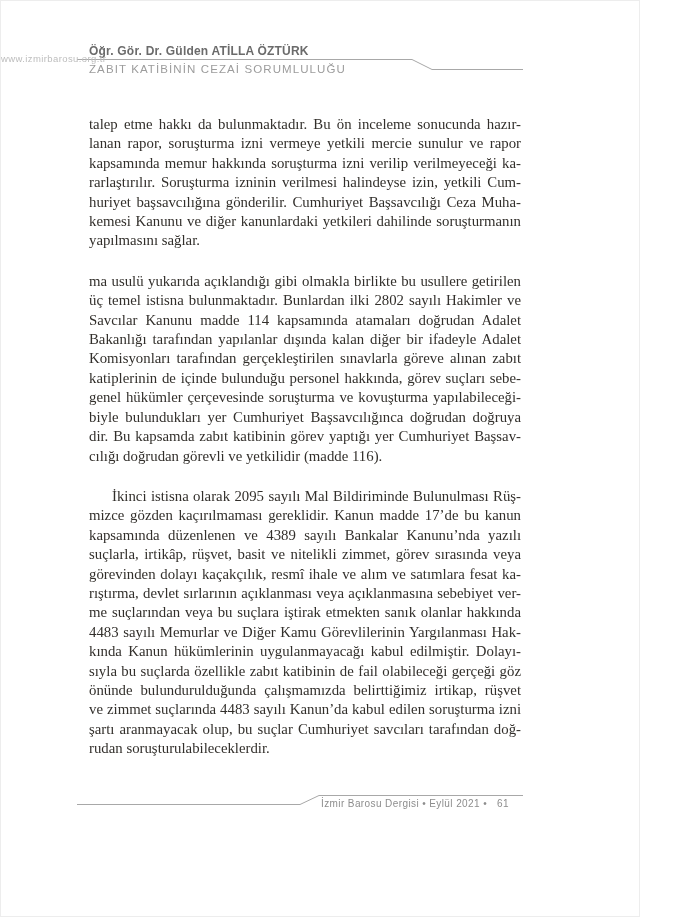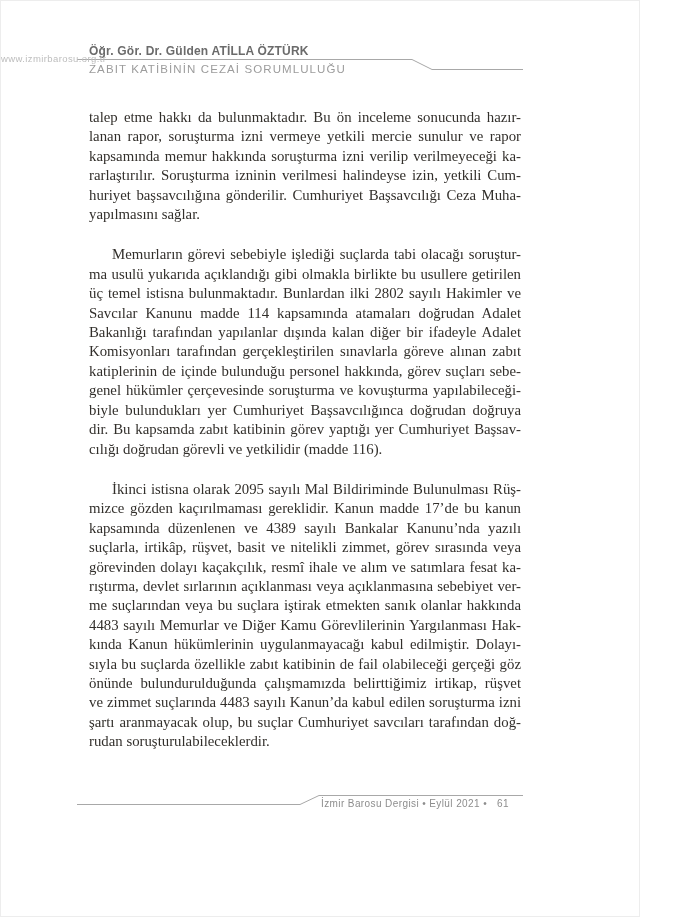--- a/index.html
+++ b/index.html
@@ -54,21 +54,21 @@
     text-align: left;
     font-family: "Liberation Sans", sans-serif;
     font-size: 9.5px;
     letter-spacing: 0.4px;
     color: #bdbdbd;
     white-space: nowrap;
   }
   .body-text {
     position: absolute;
     left: 88px;
-    top: 107px;
+    top: 114px;
     width: 432px;
     font-size: 14.8px;
     line-height: 19.4px;
     color: #322f2b;
   }
   .paragraph { margin: 0; }
   .paragraph.spaced { margin-top: 21px; }
   .text-line {
     text-align: justify;
     text-align-last: justify;
@@ -107,24 +107,24 @@
 
   <div class="website">www.izmirbarosu.org.tr</div>
 
   <div class="body-text" id="body-text">
       <div class="paragraph">
         <div class="text-line">talep etme hakkı da bulunmaktadır. Bu ön inceleme sonucunda hazır-</div>
         <div class="text-line">lanan rapor, soruşturma izni vermeye yetkili mercie sunulur ve rapor</div>
         <div class="text-line">kapsamında memur hakkında soruşturma izni verilip verilmeyeceği ka-</div>
         <div class="text-line">rarlaştırılır. Soruşturma izninin verilmesi halindeyse izin, yetkili Cum-</div>
         <div class="text-line">huriyet başsavcılığına gönderilir. Cumhuriyet Başsavcılığı Ceza Muha-</div>
+        <div class="text-line">kemesi Kanunu ve diğer kanunlardaki yetkileri dahilinde soruşturmanın</div>
         <div class="text-line last">yapılmasını sağlar.</div>
       </div>
       <div class="paragraph spaced">
-        <div class="text-line first-indent">Memurların görevi sebebiyle işlediği suçlarda tabi olacağı soruştur-</div>
         <div class="text-line">ma usulü yukarıda açıklandığı gibi olmakla birlikte bu usullere getirilen</div>
         <div class="text-line">üç temel istisna bulunmaktadır. Bunlardan ilki 2802 sayılı Hakimler ve</div>
         <div class="text-line">Savcılar Kanunu madde 114 kapsamında atamaları doğrudan Adalet</div>
         <div class="text-line">Bakanlığı tarafından yapılanlar dışında kalan diğer bir ifadeyle Adalet</div>
         <div class="text-line">Komisyonları tarafından gerçekleştirilen sınavlarla göreve alınan zabıt</div>
         <div class="text-line">katiplerinin de içinde bulunduğu personel hakkında, görev suçları sebe-</div>
         <div class="text-line">genel hükümler çerçevesinde soruşturma ve kovuşturma yapılabileceği-</div>
         <div class="text-line">biyle bulundukları yer Cumhuriyet Başsavcılığınca doğrudan doğruya</div>
         <div class="text-line">dir. Bu kapsamda zabıt katibinin görev yaptığı yer Cumhuriyet Başsav-</div>
         <div class="text-line last">cılığı doğrudan görevli ve yetkilidir (madde 116).</div>

